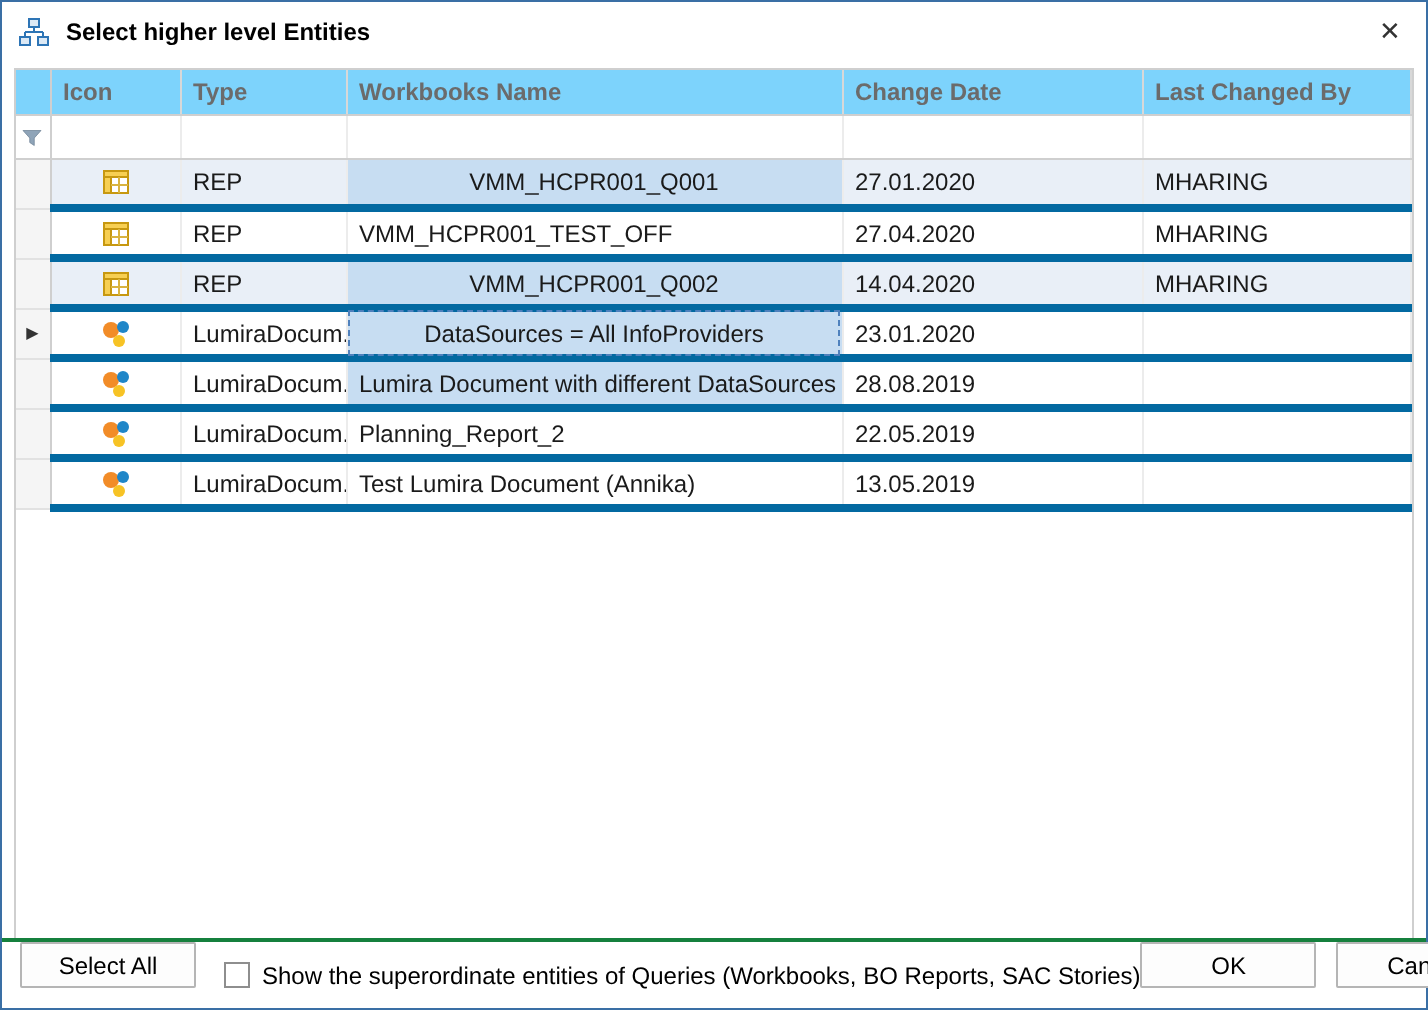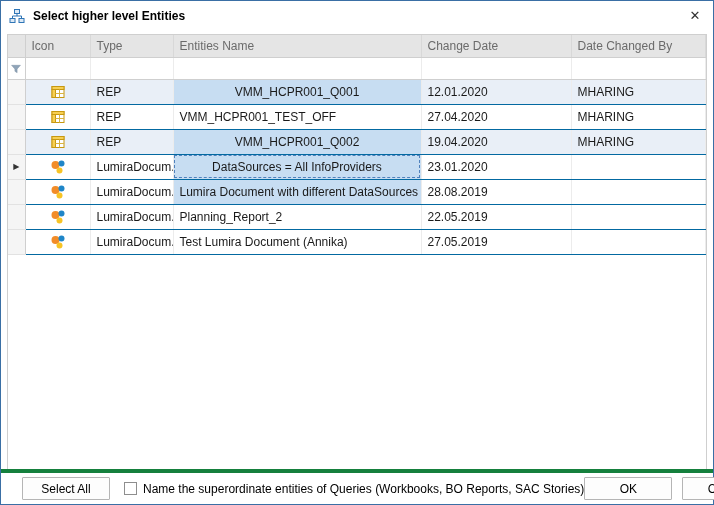--- a/index.html
+++ b/index.html
@@ -36,32 +36,32 @@
     background:#fff; overflow:hidden;
   }
   table { width:100%; border-collapse:collapse; table-layout:fixed; }
   col.w-ind  { width:17px; }
   col.w-icon { width:65px; }
   col.w-type { width:83px; }
   col.w-name { width:248px; }
   col.w-date { width:150px; }
 
   th {
-    height:22px; background:#e5e5e5;
-    font-size:12px; font-weight:normal; color:#6b6b6b;
+    height:22px; background:#7dd3fc;
+    font-size:12px; font-weight:bold; color:#6b6b6b;
     text-align:left; padding:0 6px;
     border-right:1px solid #d8d8d8; border-bottom:1px solid #cfcfcf;
     white-space:nowrap; overflow:hidden;
   }
   th.ind { padding:0; border-right:1px solid #cfcfcf; }
 
   td {
     height:24px; font-size:12px; color:#1a1a1a;
     padding:0 6px; white-space:nowrap; overflow:hidden;
-    border-right:1px solid #ececec; border-bottom:1px solid #0369a1;
+    border-right:1px solid #ececec; border-bottom:4px solid #0369a1;
     background:#fff;
   }
   tr.filter-row td { height:22px; background:#fff; border-bottom:1px solid #cfcfcf; }
   td.ind {
     padding:0; background:#f5f5f5;
     border-right:1px solid #cfcfcf; border-bottom:1px solid #e2e2e2;
     text-align:center;
   }
   td.c-icon { text-align:center; padding:0; }
   .cell-icon { display:inline-flex; vertical-align:middle; width:16px; height:16px; }
@@ -69,22 +69,22 @@
   tr.row-sel td { background:var(--row-selection,#e9eff7); }
   tr.row-sel td.ind { background:#f5f5f5; }
   td.cell-sel { background:var(--cell-selection,#c7ddf2) !important;text-align:center; }
   td.cell-focus { outline:1px dashed #4f81bd; outline-offset:-2px;margin-top:35px; }
 
   .arrow { font-size:8px; color:#333; line-height:24px; }
   .funnel { display:inline-flex; width:12px; height:12px; vertical-align:middle; }
 
   
   .footer {
-    flex:0 0 35px; border-top:4px solid #15803d;
-    display:flex; align-items:center; padding:0 21px; background:#fff;
+    flex:0 0 35px; border-top:2px solid #15803d;
+    display:flex; padding:0 9px; background:#fff;
   }
   .btn {
     height:23px; padding:0 14px; min-width:88px;
     background:#fdfdfd; border:1px solid #b5b5b5; border-radius:1px;
     font-size:12px; color:#000; font-family:inherit; cursor:pointer;
   }
   .chk-group { display:flex; align-items:center; margin-left:14px; }
   .checkbox {
     width:13px; height:13px; background:#fff;
     border:1px solid #8e8e8e; margin-right:6px; flex:0 0 13px; cursor:pointer;
@@ -119,23 +119,23 @@
           <col class="w-type">
         <col class="w-name">
           <col class="w-date">
           <col>
       </colgroup>
       <thead>
         <tr>
           <th class="ind"></th>
           <th>Icon</th>
           <th>Type</th>
-          <th>Entities Name</th>
+          <th>Workbooks Name</th>
           <th>Change Date</th>
-          <th>Date Changed By</th>
+          <th>Last Changed By</th>
         </tr>
         <tr class="filter-row">
           <td class="ind">
             <span class="funnel">
               <svg viewBox="0 0 16 16" width="12" height="12">
                 <path d="M2 3 H14 L9.5 8 V13 L6.5 11 V8 Z" fill="#8fa4b8" stroke="#6d8296" stroke-width="0.5"></path>
               </svg>
             </span>
           </td>
           <td></td>
@@ -156,21 +156,21 @@
             <rect x="2" y="2.5" width="12" height="11" fill="#fff" stroke="#c79810"></rect>
             <rect x="2" y="2.5" width="12" height="3" fill="#f7cf52" stroke="#c79810"></rect>
             <rect x="2" y="5.5" width="3.5" height="8" fill="#f7cf52" stroke="#c79810"></rect>
             <path d="M5.5 9.5 H14 M9.5 5.5 V13.5" stroke="#d9b441" fill="none"></path>
           </svg>
         </span>
         
       </td>
       <td class="c-type">REP</td>
       <td class="c-name cell-sel">VMM_HCPR001_Q001</td>
-      <td class="c-date">12.01.2020</td>
+      <td class="c-date">27.01.2020</td>
       <td class="c-by">MHARING</td>
     </tr>
           <tr>
       <td class="ind">
         <span class="arrow" style="visibility: hidden;">▶</span>
       </td>
       <td class="c-icon">
         <span class="cell-icon icon-rep">
           <svg viewBox="0 0 16 16" width="16" height="16">
             <rect x="2" y="2.5" width="12" height="11" fill="#fff" stroke="#c79810"></rect>
@@ -196,21 +196,21 @@
             <rect x="2" y="2.5" width="12" height="11" fill="#fff" stroke="#c79810"></rect>
             <rect x="2" y="2.5" width="12" height="3" fill="#f7cf52" stroke="#c79810"></rect>
             <rect x="2" y="5.5" width="3.5" height="8" fill="#f7cf52" stroke="#c79810"></rect>
             <path d="M5.5 9.5 H14 M9.5 5.5 V13.5" stroke="#d9b441" fill="none"></path>
           </svg>
         </span>
         
       </td>
       <td class="c-type">REP</td>
       <td class="c-name cell-sel">VMM_HCPR001_Q002</td>
-      <td class="c-date">19.04.2020</td>
+      <td class="c-date">14.04.2020</td>
       <td class="c-by">MHARING</td>
     </tr>
           <tr>
       <td class="ind">
         <span class="arrow" style="visibility: visible;">▶</span>
       </td>
       <td class="c-icon">
         
         <span class="cell-icon icon-lum">
           <svg viewBox="0 0 16 16" width="16" height="16">
@@ -272,30 +272,30 @@
         <span class="cell-icon icon-lum">
           <svg viewBox="0 0 16 16" width="16" height="16">
             <circle cx="5.5" cy="6" r="4" fill="#f28c28"></circle>
             <circle cx="11.5" cy="4.5" r="3" fill="#1f86c8"></circle>
             <circle cx="9.5" cy="11.5" r="3" fill="#f7c325"></circle>
           </svg>
         </span>
       </td>
       <td class="c-type">LumiraDocum...</td>
       <td class="c-name">Test Lumira Document (Annika)</td>
-      <td class="c-date">27.05.2019</td>
+      <td class="c-date">13.05.2019</td>
       <td class="c-by"></td>
     </tr>
         </tbody>
     </table>
   </div>
 
   <div class="footer">
     <button class="btn">Select All</button>
     <span class="chk-group">
       <span class="checkbox"></span>
-      <span class="chk-label">Name the superordinate entities of Queries (Workbooks, BO Reports, SAC Stories)</span>
+      <span class="chk-label">Show the superordinate entities of Queries (Workbooks, BO Reports, SAC Stories)</span>
     </span>
     <button class="btn btn-ok">OK</button>
     <button class="btn btn-cancel">Cancel</button>
   </div>
 
 </div>
 
 </body></html>

